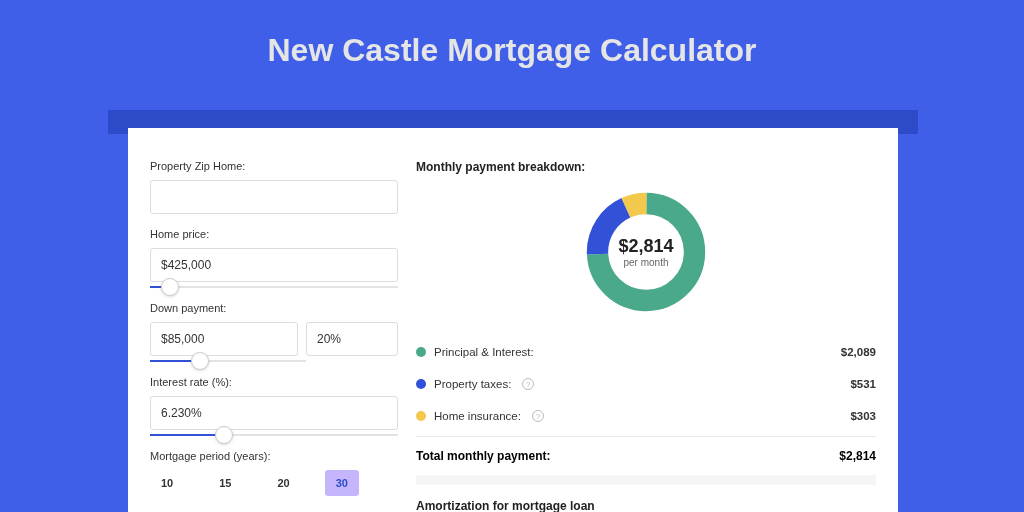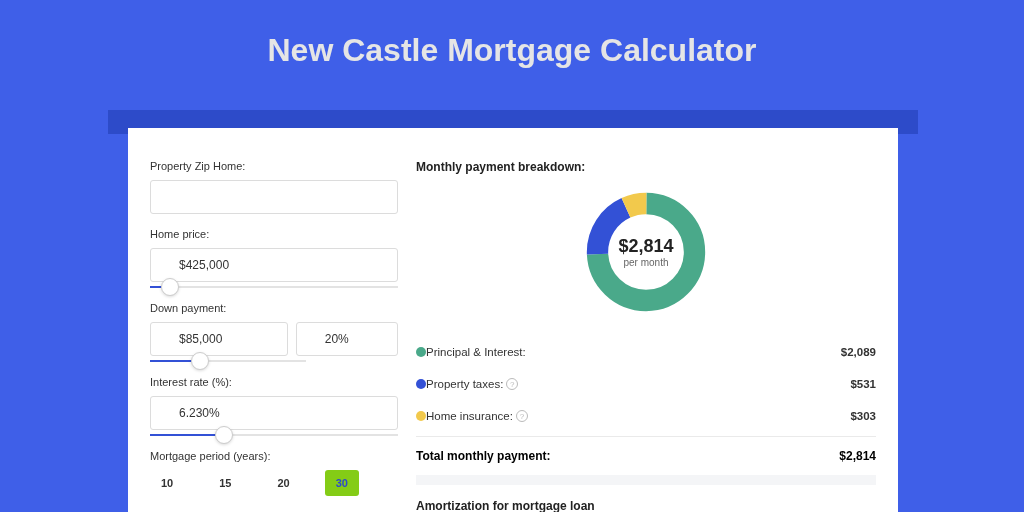--- a/index.html
+++ b/index.html
@@ -49,21 +49,21 @@
     color: #333;
     margin-bottom: 8px;
     margin-top: 14px;
   }
   .field-label:first-child { margin-top: 10px; }
   .input {
     width: 100%;
     height: 34px;
     border: 1px solid #dcdcdc;
     border-radius: 3px;
-    padding: 0 28px;
+    padding: 0 10px;
     font-size: 12px;
     color: #333;
     background: #fff;
   }
   .slider-track {
     position: relative;
     height: 2px;
     background: #e3e3e3;
     margin-top: 4px;
   }
@@ -97,21 +97,21 @@
   .period-btn {
     font-size: 11px;
     font-weight: 600;
     padding: 6px 10px;
     border-radius: 3px;
     color: #333;
     cursor: pointer;
     border: 1px solid transparent;
   }
   .period-btn.active {
-    background: #84cc16;
+    background: #c4b5fd;
     color: #2d4bc9;
   }
 
   .breakdown-title {
     font-size: 12px;
     font-weight: 700;
     color: #222;
     margin-top: 10px;
     margin-bottom: 14px;
   }
@@ -137,21 +137,21 @@
   .donut-sub { font-size: 10px; color: #666; }
 
   .legend-line {
     display: flex;
     align-items: center;
     justify-content: space-between;
     padding: 10px 0;
     font-size: 11.5px;
     color: #333;
   }
-  .legend-left { display: flex; align-items: center; }
+  .legend-left { display: flex; align-items: center; gap: 8px; }
   .dot { width: 10px; height: 10px; border-radius: 50%; }
   .info {
     display: inline-flex;
     align-items: center; justify-content: center;
     width: 12px; height: 12px;
     border-radius: 50%;
     border: 1px solid #bbb;
     color: #bbb;
     font-size: 8px;
     margin-left: 3px;

